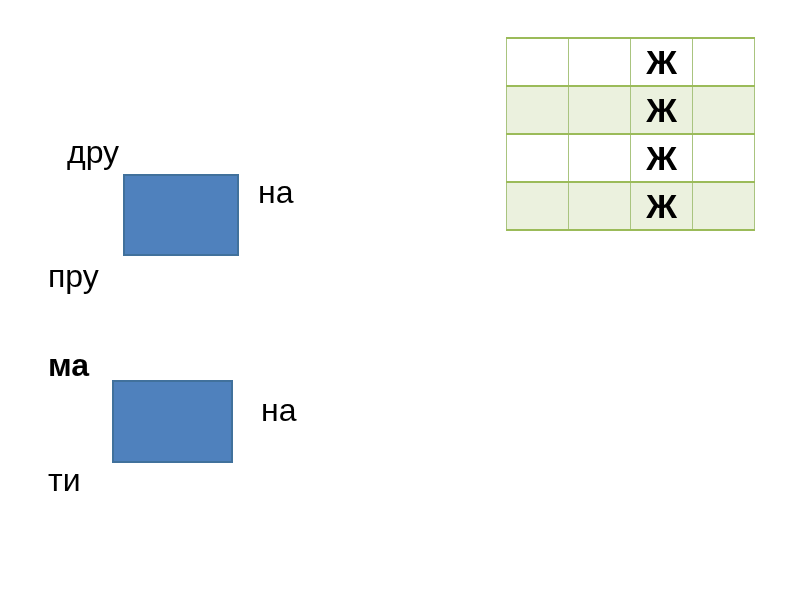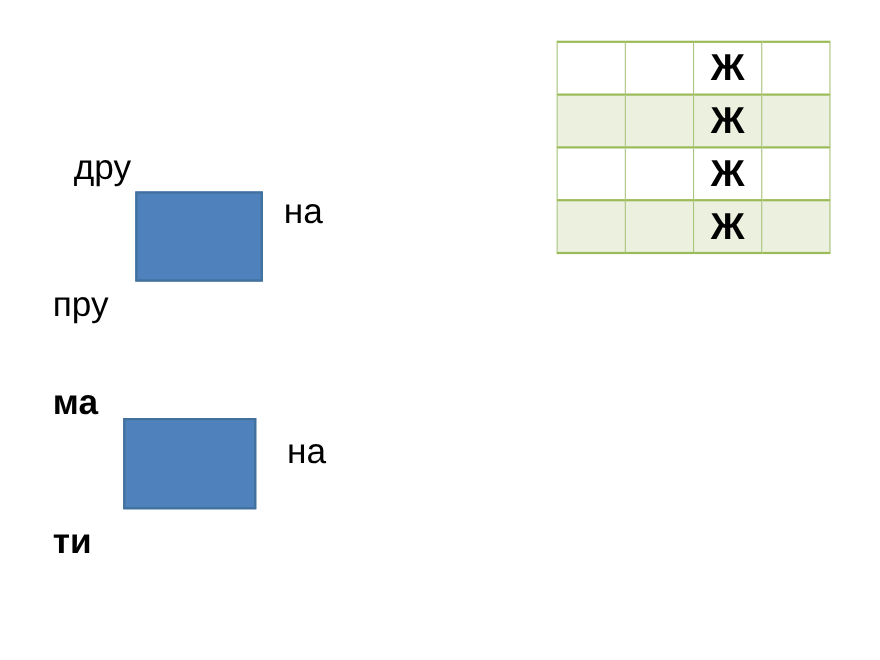--- a/index.html
+++ b/index.html
@@ -60,21 +60,21 @@
     <span class="syllable" style="left:67px; top:136px;">дру</span>
     <div class="blue-rect" style="left:123px; top:174px; width:116px; height:82px;"></div>
     <span class="syllable" style="left:258px; top:176px;">на</span>
     <span class="syllable" style="left:48px; top:215px;margin-top:45px;">пру</span>
   </div>
 
   <div>
     <span class="syllable" style="left:48px; top:349px;font-weight:bold;">ма</span>
     <div class="blue-rect" style="left:112px; top:380px; width:121px; height:83px;"></div>
     <span class="syllable" style="left:261px; top:394px;">на</span>
-    <span class="syllable" style="left:48px; top:476px;font-weight:bold;">ти</span>
+    <span class="syllable" style="left:48px; top:464px;">ти</span>
   </div>
 
   <table class="letter-table">
     <tbody>
       <tr>
         <td></td>
         <td></td>
         <td>Ж</td>
         <td></td>
       </tr>

